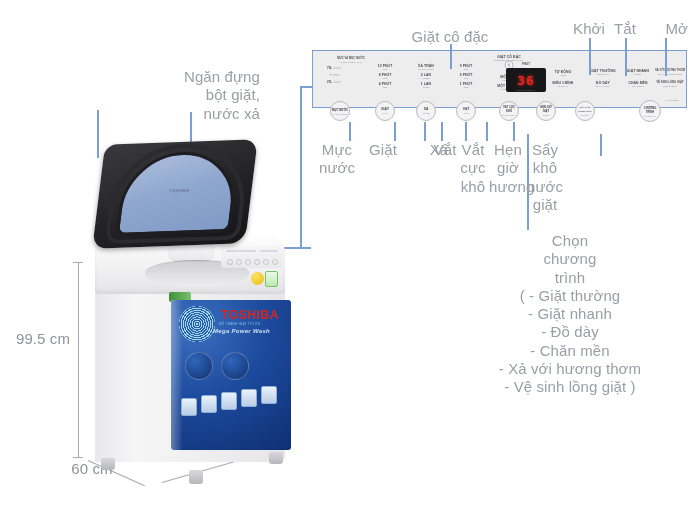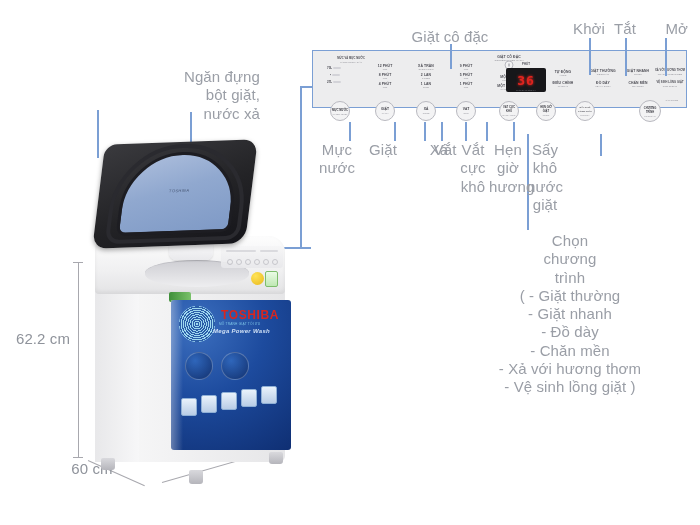--- a/index.html
+++ b/index.html
@@ -395,21 +395,21 @@
 ( - Giặt thường
 - Giặt nhanh
 - Đồ dày
 - Chăn mền
 - Xả với hương thơm
 - Vệ sinh lồng giặt )</div>
 
   <div class="dimline v abs" style="left:78px;top:262px;height:195px;"></div>
   <div class="tick abs" style="left:73px;top:262px;width:10px;height:1px;"></div>
   <div class="tick abs" style="left:73px;top:457px;width:10px;height:1px;"></div>
-  <div class="anno abs r dim" style="left:4px;top:330px;width:66px;">62.2 cm</div>
+  <div class="anno abs r dim" style="left:4px;top:330px;width:66px;">99.5 cm</div>
 
   <div class="dimline h abs" style="left:88px;top:460px;width:62px;transform:rotate(24deg);transform-origin:left center;"></div>
   <div class="anno abs c dim" style="left:56px;top:460px;width:72px;">60 cm</div>
 
   <div class="dimline h abs" style="left:162px;top:482px;width:100px;transform:rotate(-16deg);transform-origin:left center;"></div>
 
   <div id="machine">
 
     <div class="abs" id="bodyMain"></div>
     <div class="abs" id="bodySideShade"></div>

